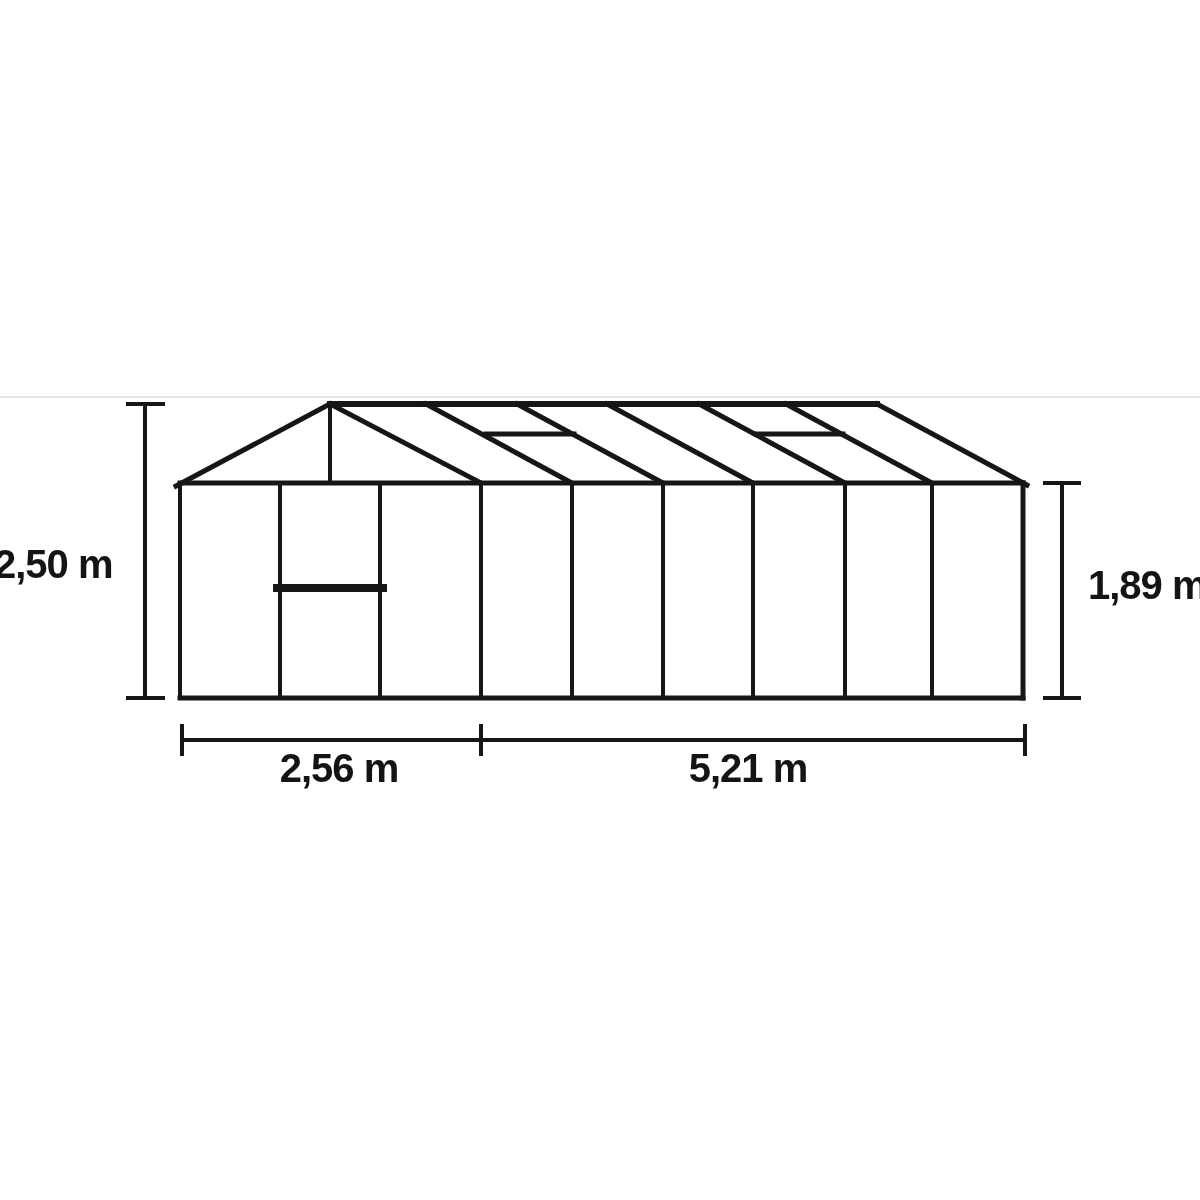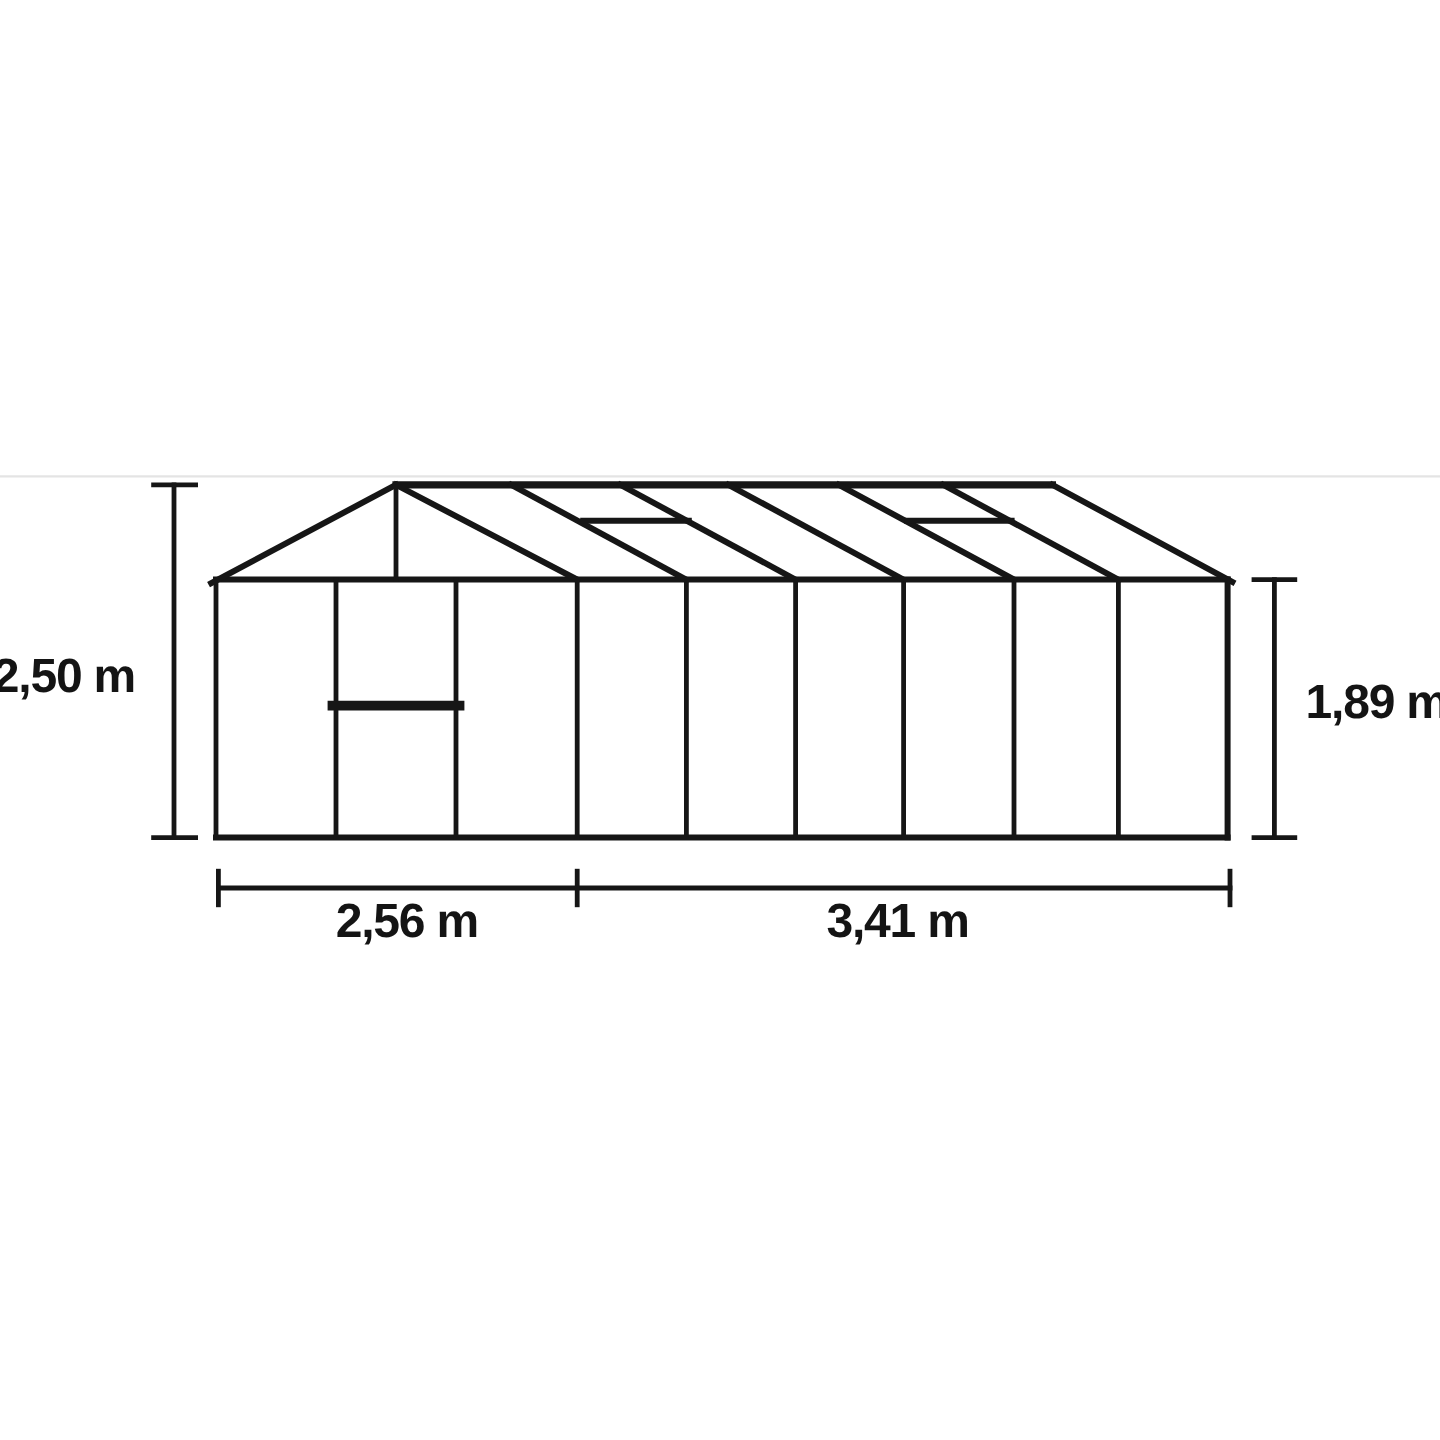--- a/index.html
+++ b/index.html
@@ -78,15 +78,15 @@
       <line x1="486" y1="434" x2="574" y2="434" stroke="#161616" stroke-width="5" stroke-linecap="square"></line>
       <line x1="756" y1="434" x2="843" y2="434" stroke="#161616" stroke-width="5" stroke-linecap="square"></line>
     </svg>
 
   <div class="dim-label" style="left:-6px; top:544px;">2,50 m</div>
 
   <div class="dim-label" style="left:1088px; top:565px;">1,89 m</div>
 
   <div class="dim-label centered" style="left:339px; top:748px;">2,56 m</div>
 
-  <div class="dim-label centered" style="left:748px; top:748px;">3,41 m</div>
+  <div class="dim-label centered" style="left:748px; top:748px;">5,21 m</div>
 
 </div>
 
 </body></html>

